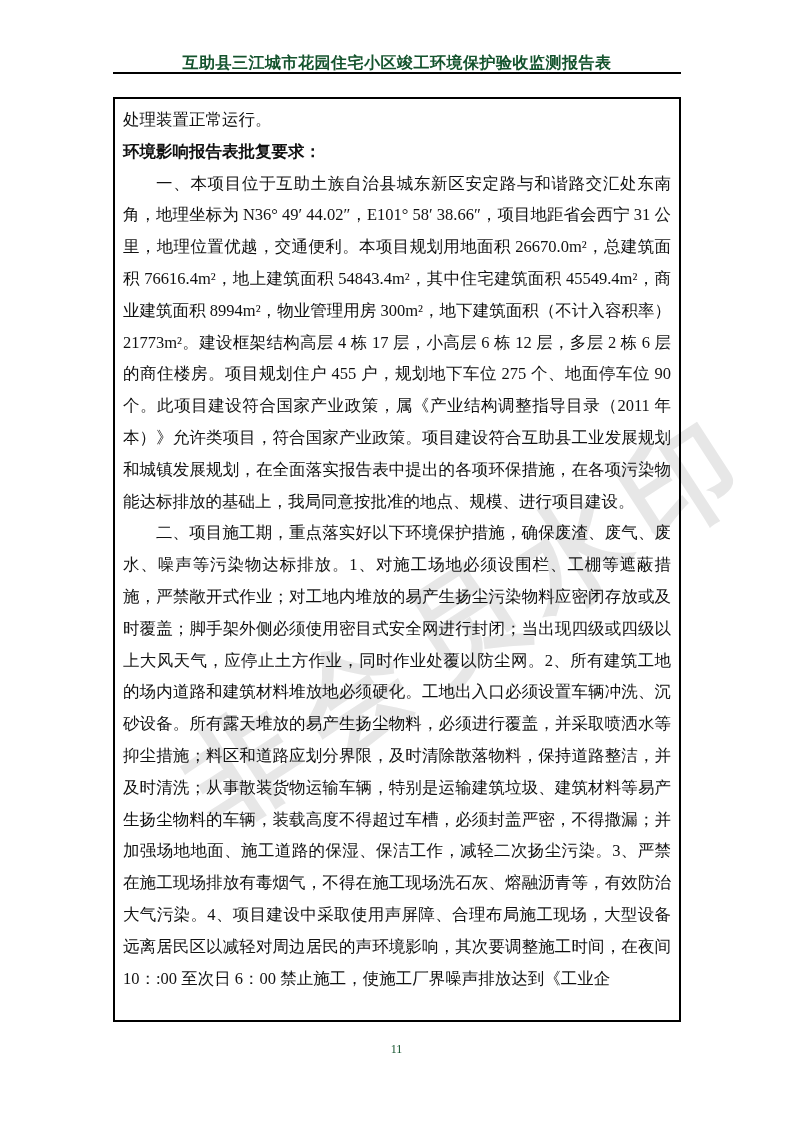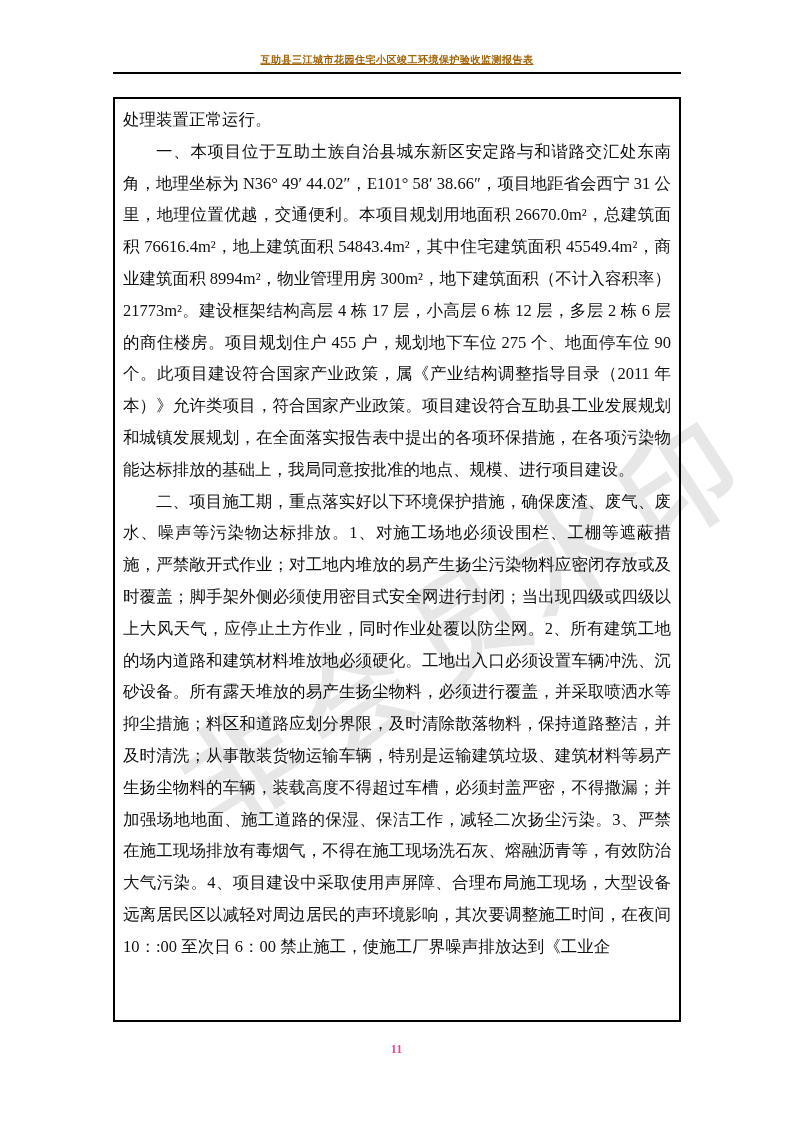--- a/index.html
+++ b/index.html
@@ -15,26 +15,25 @@
     overflow: hidden;
     font-family: "Liberation Serif", "DejaVu Serif", serif;
     color: #111111;
   }
   .header-title {
     position: absolute;
     left: 113px;
     top: 53px;
     width: 568px;
     text-align: center;
-    font-size: 10px;
+    font-size: 16px;
     font-weight: 700;
     letter-spacing: 0.5px;
-    color: #a16207;
+    color: #14532d;
     z-index: 2;
-    text-decoration: underline;
   }
   .header-rule {
     position: absolute;
     left: 113px;
     top: 72px;
     width: 568px;
     border-top: 2px solid #000000;
     z-index: 2;
   }
   .watermark {
@@ -76,37 +75,37 @@
   }
   .para.indent { text-indent: 2em; }
   .para.bold-head { font-weight: 700; }
   .page-number {
     position: absolute;
     left: 0;
     top: 1042px;
     width: 793px;
     text-align: center;
     font-size: 12px;
-    color: #ec4899;
+    color: #14532d;
     z-index: 2;
-    font-weight: bold;
   }
 </style>
 </head>
 <body>
 
 <div class="page">
 
   <div class="watermark">非会员水印</div>
 
   <div class="header-title">互助县三江城市花园住宅小区竣工环境保护验收监测报告表</div>
 
   <div class="header-rule"></div>
 
   <div class="body-cell">
     <p class="para">处理装置正常运行。</p>
+    <p class="para bold-head">环境影响报告表批复要求：</p>
     <p class="para indent">一、本项目位于互助土族自治县城东新区安定路与和谐路交汇处东南角，地理坐标为 N36° 49′ 44.02″，E101° 58′ 38.66″，项目地距省会西宁 31 公里，地理位置优越，交通便利。本项目规划用地面积 26670.0m²，总建筑面积 76616.4m²，地上建筑面积 54843.4m²，其中住宅建筑面积 45549.4m²，商业建筑面积 8994m²，物业管理用房 300m²，地下建筑面积（不计入容积率）21773m²。建设框架结构高层 4 栋 17 层，小高层 6 栋 12 层，多层 2 栋 6 层的商住楼房。项目规划住户 455 户，规划地下车位 275 个、地面停车位 90 个。此项目建设符合国家产业政策，属《产业结构调整指导目录（2011 年本）》允许类项目，符合国家产业政策。项目建设符合互助县工业发展规划和城镇发展规划，在全面落实报告表中提出的各项环保措施，在各项污染物能达标排放的基础上，我局同意按批准的地点、规模、进行项目建设。</p>
     <p class="para indent">二、项目施工期，重点落实好以下环境保护措施，确保废渣、废气、废水、噪声等污染物达标排放。1、对施工场地必须设围栏、工棚等遮蔽措施，严禁敞开式作业；对工地内堆放的易产生扬尘污染物料应密闭存放或及时覆盖；脚手架外侧必须使用密目式安全网进行封闭；当出现四级或四级以上大风天气，应停止土方作业，同时作业处覆以防尘网。2、所有建筑工地的场内道路和建筑材料堆放地必须硬化。工地出入口必须设置车辆冲洗、沉砂设备。所有露天堆放的易产生扬尘物料，必须进行覆盖，并采取喷洒水等抑尘措施；料区和道路应划分界限，及时清除散落物料，保持道路整洁，并及时清洗；从事散装货物运输车辆，特别是运输建筑垃圾、建筑材料等易产生扬尘物料的车辆，装载高度不得超过车槽，必须封盖严密，不得撒漏；并加强场地地面、施工道路的保湿、保洁工作，减轻二次扬尘污染。3、严禁在施工现场排放有毒烟气，不得在施工现场洗石灰、熔融沥青等，有效防治大气污染。4、项目建设中采取使用声屏障、合理布局施工现场，大型设备远离居民区以减轻对周边居民的声环境影响，其次要调整施工时间，在夜间 10：:00 至次日 6：00 禁止施工，使施工厂界噪声排放达到《工业企</p>
   </div>
 
   <div class="page-number">11</div>
 
 </div>
 
 </body></html>

